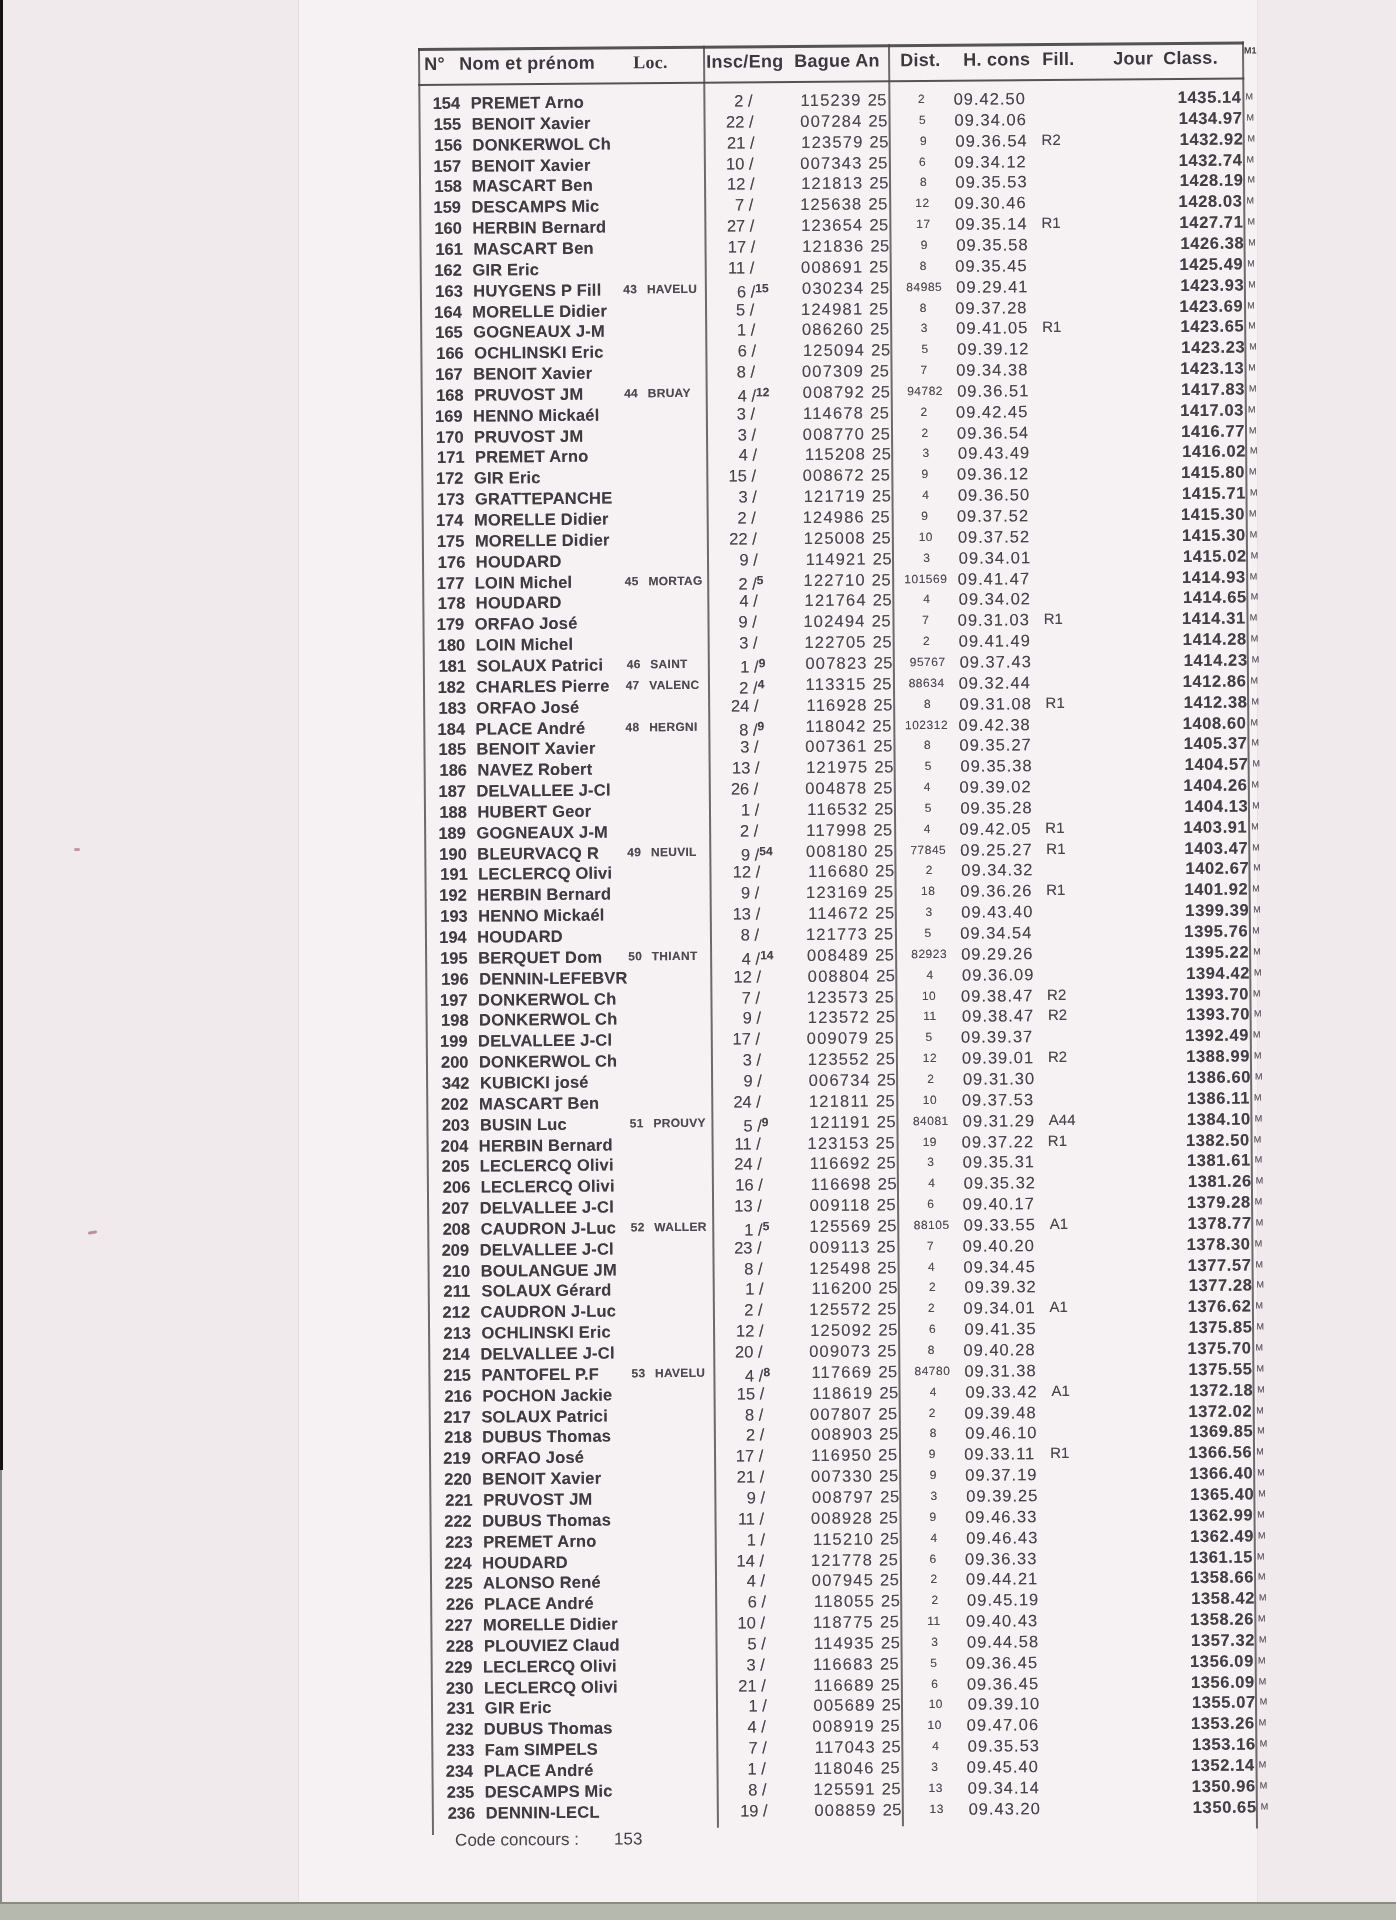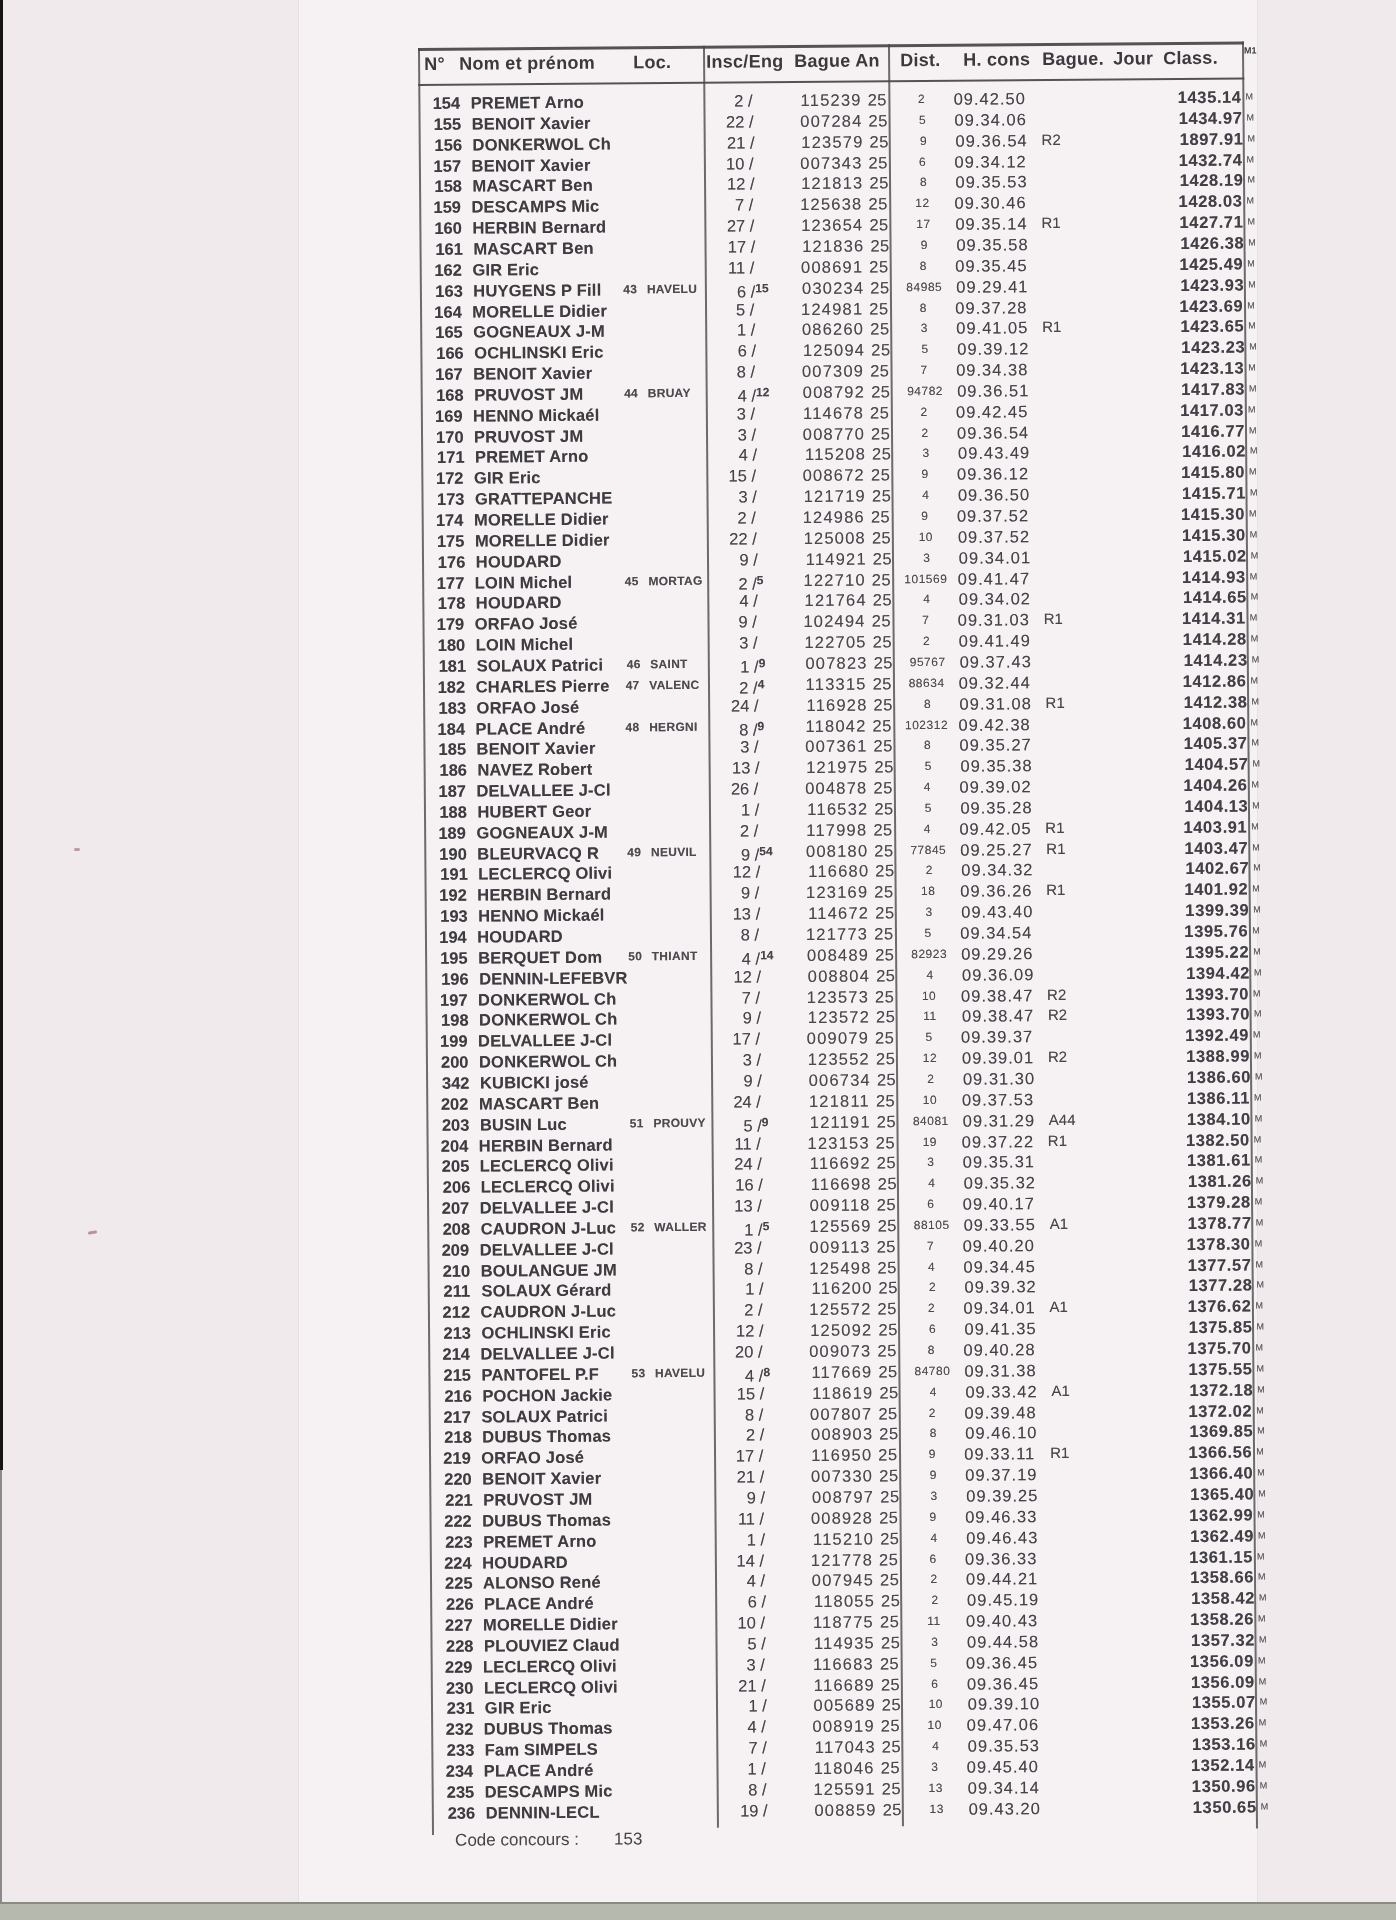--- a/index.html
+++ b/index.html
@@ -27,21 +27,21 @@
   .rule-top{left:418px;top:48px;width:826px;height:3px;}
   .rule-mid{left:418px;top:84px;width:826px;height:2px;}
   .vline{position:absolute;width:1.5px;background:#4b4749;opacity:.8;}
   .v-left {left:418px; top:48px;height:1787px;}
   .v-insc {left:703px; top:48px;height:1782px;}
   .v-dist {left:888px; top:48px;height:1782px;}
   .v-right{left:1242px;top:48px;height:1787px;}
 
   .thead span{position:absolute;top:54px;font-size:18px;font-weight:700;color:#3b393d;
               white-space:nowrap;letter-spacing:.3px;}
-  .h-n{left:424px;} .h-name{left:459px;} .h-loc{left:633px;} .h-insc{left:706px;}
+  .h-n{left:424px;} .h-name{left:459px;} .h-loc{left:633px;font-family:Liberation Serif, serif;} .h-insc{left:706px;}
   .h-bague{left:794px;} .h-dist{left:900px;} .h-hcons{left:963px;} .h-prop{left:1042px;}
   .h-jour{left:1113px;} .h-class{left:1163px;}
   .h-glyph{left:1244px !important;top:52px !important;font-size:9px !important;letter-spacing:0 !important;color:#55525a;}
 
   .row{position:absolute;left:0;width:1396px;height:21px;line-height:20.9px;
        font-size:16.5px;font-weight:500;white-space:nowrap;
        text-shadow:0 0 .5px rgba(67,65,70,.45);}
   .row>span{position:absolute;top:0;}
   .c-n    {left:433px;width:34px;font-weight:700;color:#3e3c40;}
   .c-name {left:471px;font-weight:700;color:#3e3c40;letter-spacing:.2px;}
@@ -78,21 +78,21 @@
   <div class="vline v-right"></div>
 
   <div class="thead">
     <span class="h-n">N°</span>
     <span class="h-name">Nom et prénom</span>
     <span class="h-loc">Loc.</span>
     <span class="h-insc">Insc/Eng</span>
     <span class="h-bague">Bague An</span>
     <span class="h-dist">Dist.</span>
     <span class="h-hcons">H. cons</span>
-    <span class="h-prop">Bague.</span>
+    <span class="h-prop">Fill.</span>
     <span class="h-jour">Jour</span>
     <span class="h-class">Class.</span>
     <span class="h-glyph">M1</span>
   </div>
 
   <div id="rows">
       <div class="row" style="top: 93px; margin-left: -0.8px;">
         <span class="c-n">154</span>
         <span class="c-name">PREMET Arno</span>
         <span class="c-insc"><span>2 /</span><sup class="insc-sup"></sup></span>
@@ -116,21 +116,21 @@
       </div>
       <div class="row" style="top: 134.7px; margin-left: 0.8px;">
         <span class="c-n">156</span>
         <span class="c-name">DONKERWOL Ch</span>
         <span class="c-insc"><span>21 /</span><sup class="insc-sup"></sup></span>
         <span class="c-bague">123579</span>
         <span class="c-an">25</span>
         <span class="c-dist">9</span>
         <span class="c-hcons">09.36.54</span>
         <span class="c-prop">R2</span>
-        <span class="c-class">1897.91</span>
+        <span class="c-class">1432.92</span>
         <span class="c-mark">M</span>
       </div>
       <div class="row" style="top: 155.55px; margin-left: -0.4px;">
         <span class="c-n">157</span>
         <span class="c-name">BENOIT Xavier</span>
         <span class="c-insc"><span>10 /</span><sup class="insc-sup"></sup></span>
         <span class="c-bague">007343</span>
         <span class="c-an">25</span>
         <span class="c-dist">6</span>
         <span class="c-hcons">09.34.12</span>

